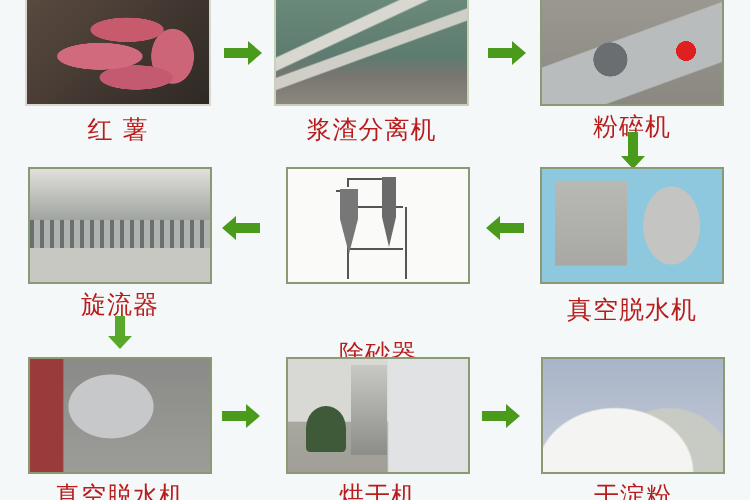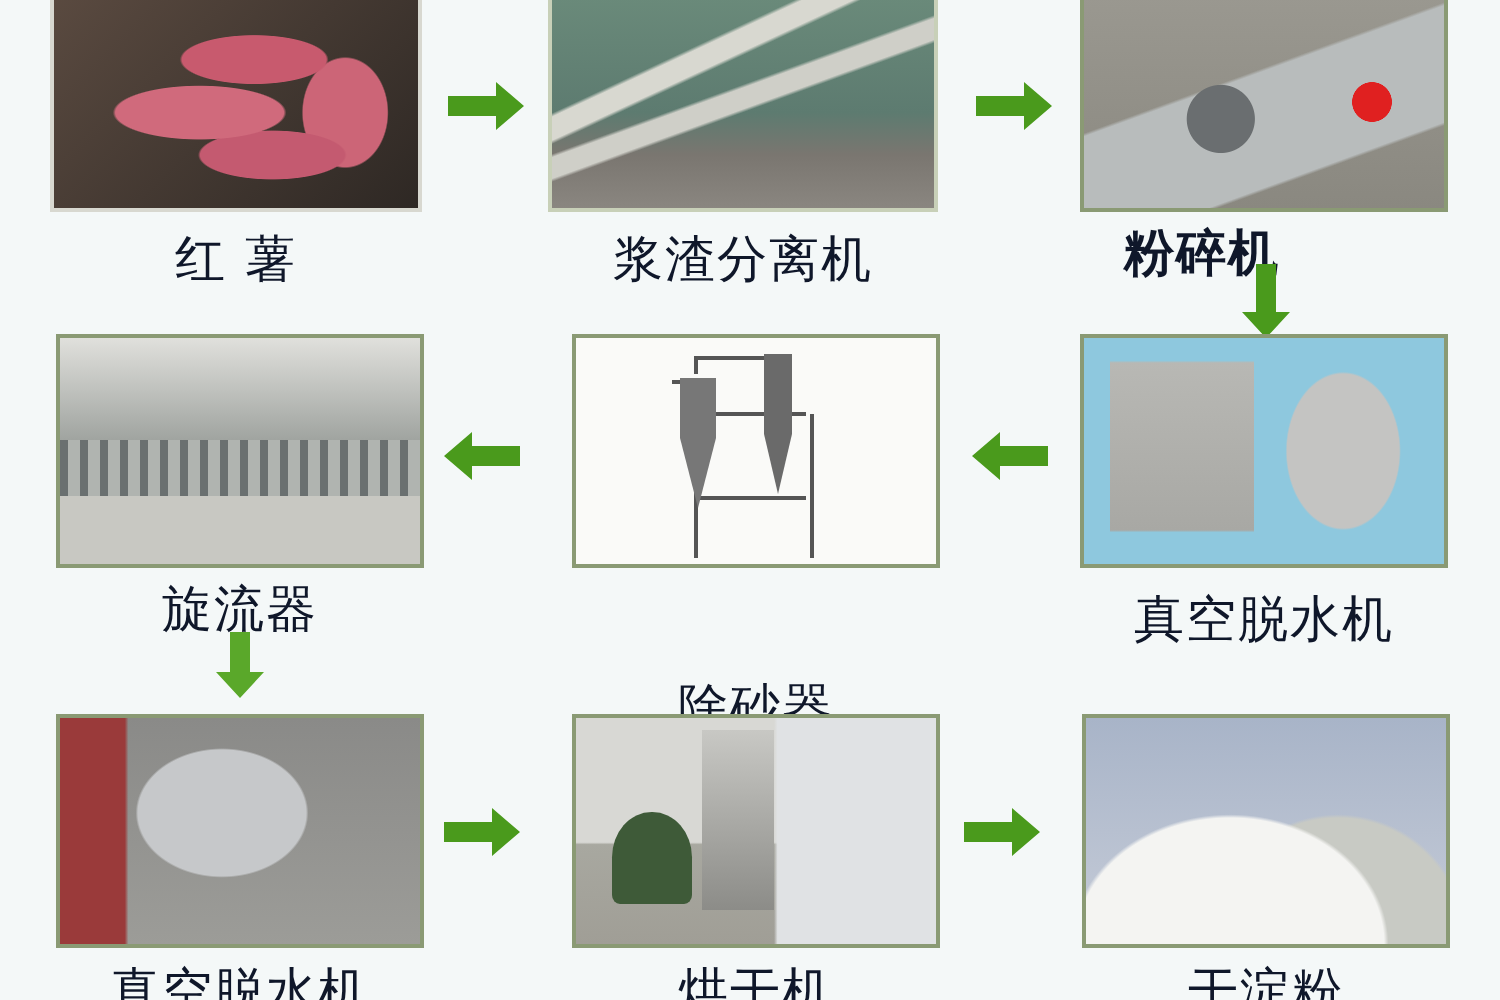--- a/index.html
+++ b/index.html
@@ -10,21 +10,21 @@
   }
   .frame {
     position: absolute;
     border: 2px solid #8a9a74;
     box-sizing: border-box;
     overflow: hidden;
   }
   .label {
     position: absolute;
     font-size: 25px;
-    color: #0f172a;
+    color: #b91c1c;
     text-align: center;
     white-space: nowrap;
     letter-spacing: 1px;
   }
   .arrow { position: absolute; }
   .arrow svg { display: block; }
 
   
   .img-sweetpotato {
     background:
@@ -112,21 +112,21 @@
 <div class="frame img-wash" style="left:274px; top:-4px; width:195px; height:110px; border-color:#c8d0b8;"></div>
 <div class="label" style="left:274px; top:113px; width:195px;">浆渣分离机</div>
 
 <div class="arrow" style="left:486px; top:40px;">
   <svg width="42" height="26" viewBox="0 0 42 26">
       <path d="M2 8 H26 V1 L40 13 L26 25 V18 H2 Z" fill="#4a9a1c"></path>
     </svg>
 </div>
 
 <div class="frame img-crusher" style="left:540px; top:-4px; width:184px; height:110px;"></div>
-<div class="label" style="left:509px; top:110px; width:184px;font-weight:bold;">粉碎机</div>
+<div class="label" style="left:540px; top:110px; width:184px;">粉碎机</div>
 
 <div class="arrow" style="left:620px; top:132px;">
   <svg width="26" height="38" viewBox="0 0 26 38">
       <path d="M8 0 H18 V24 H25 L13 37 L1 24 H8 Z" fill="#4a9a1c"></path>
     </svg>
 </div>
 
 <div class="frame img-hydrocyclone" style="left:28px; top:167px; width:184px; height:117px;"></div>
 <div class="label" style="left:28px; top:288px; width:184px;">旋流器</div>
 

